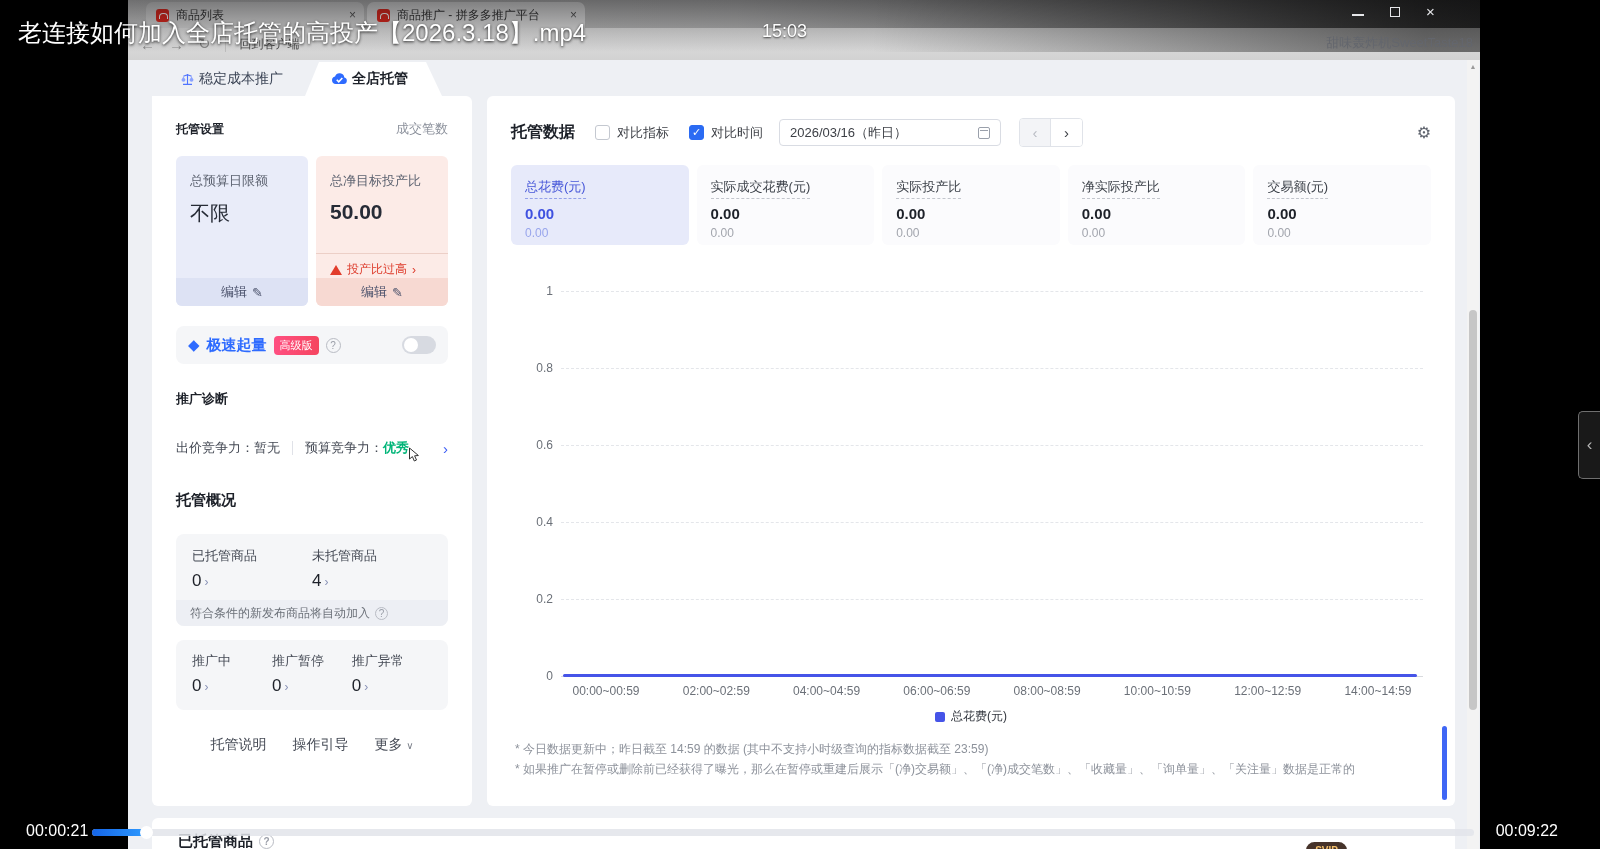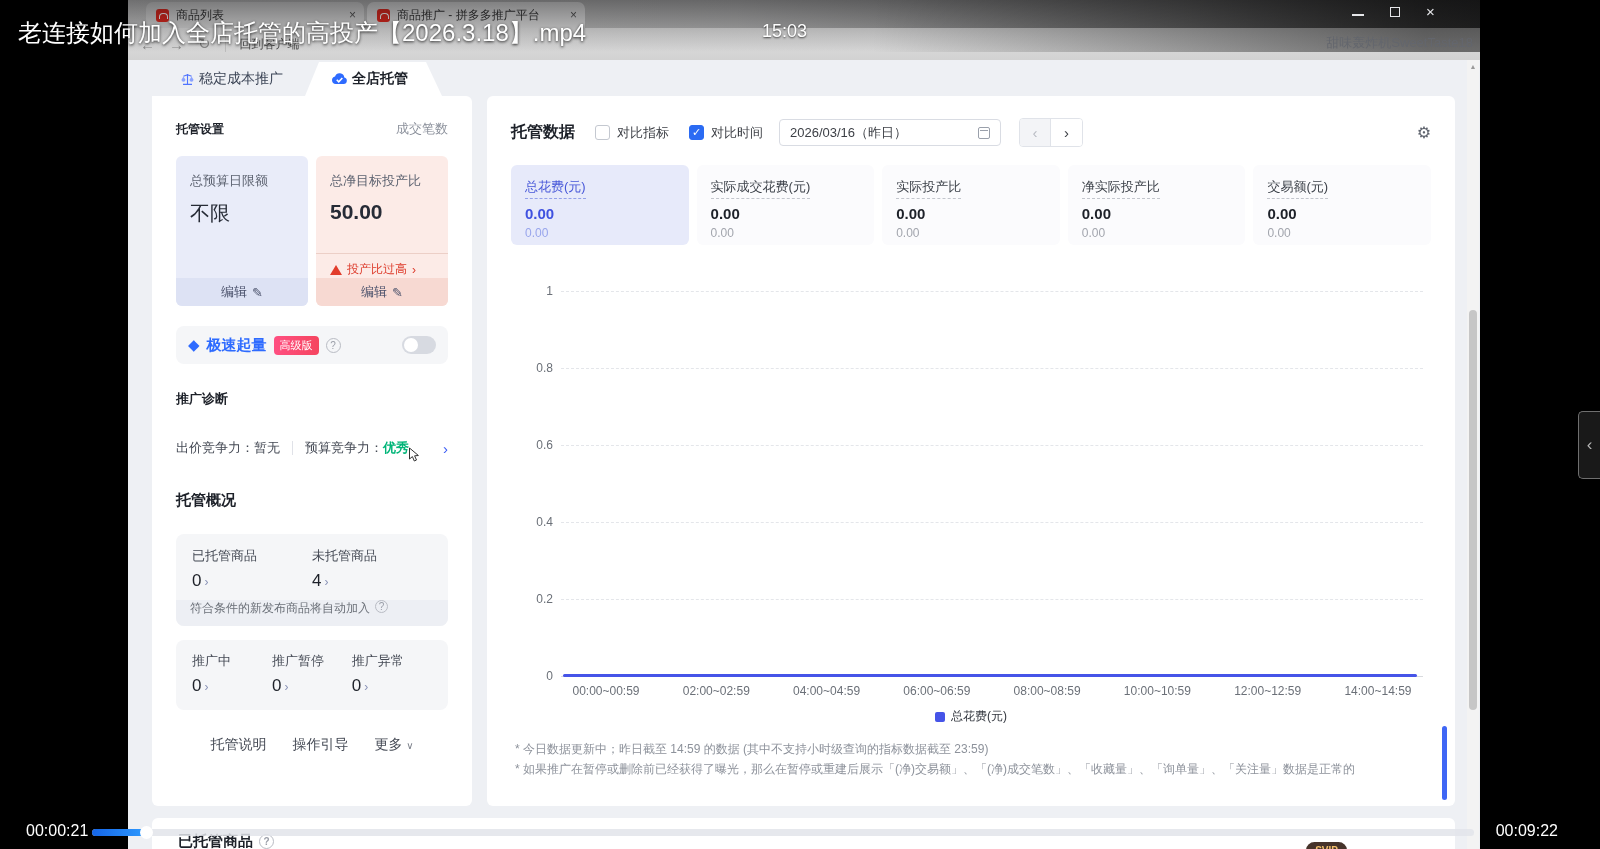--- a/index.html
+++ b/index.html
@@ -85,21 +85,21 @@
   .ov-title { margin-top:34px; font-size:15px; font-weight:bold; color:#1d2129; }
   .graybox { margin-top:24px; background:#f5f6f8; border-radius:8px; position:relative; }
   .prodbox { height:92px; padding:13px 16px 0; }
   .statline { display:flex; }
   .statcol { width:50%; }
   .statcol-3 { width:33.3%; }
   .slabel { font-size:13px; color:#454a55; }
   .sval { font-size:17px; color:#1d2129; margin-top:6px; }
   .sval .chev2 { font-size:12px; color:#8a93b8; margin-left:3px; }
   .autonote { position:absolute; left:0; right:0; bottom:0; height:26px; background:#edeff4;
-    border-radius:0 0 8px 8px; display:flex; align-items:flex-start; gap:5px; padding:0 14px;
+    border-radius:0 0 8px 8px; display:flex; align-items:center; gap:5px; padding:0 14px;
     font-size:12px; color:#6b7078; }
   .autonote .qmark { width:13px; height:13px; }
   .statebox { margin-top:14px; height:70px; padding:12px 16px 0; }
 
   .lp-links { margin-top:26px; display:flex; justify-content:center; gap:26px; font-size:14px; color:#454a55; }
   .lp-links .more-caret { font-size:10px; color:#7a7f89; }
 
   
   .rp-head { margin-top:22px; display:flex; align-items:center; }
   .rp-title { font-size:16px; font-weight:bold; color:#1d2129; }

